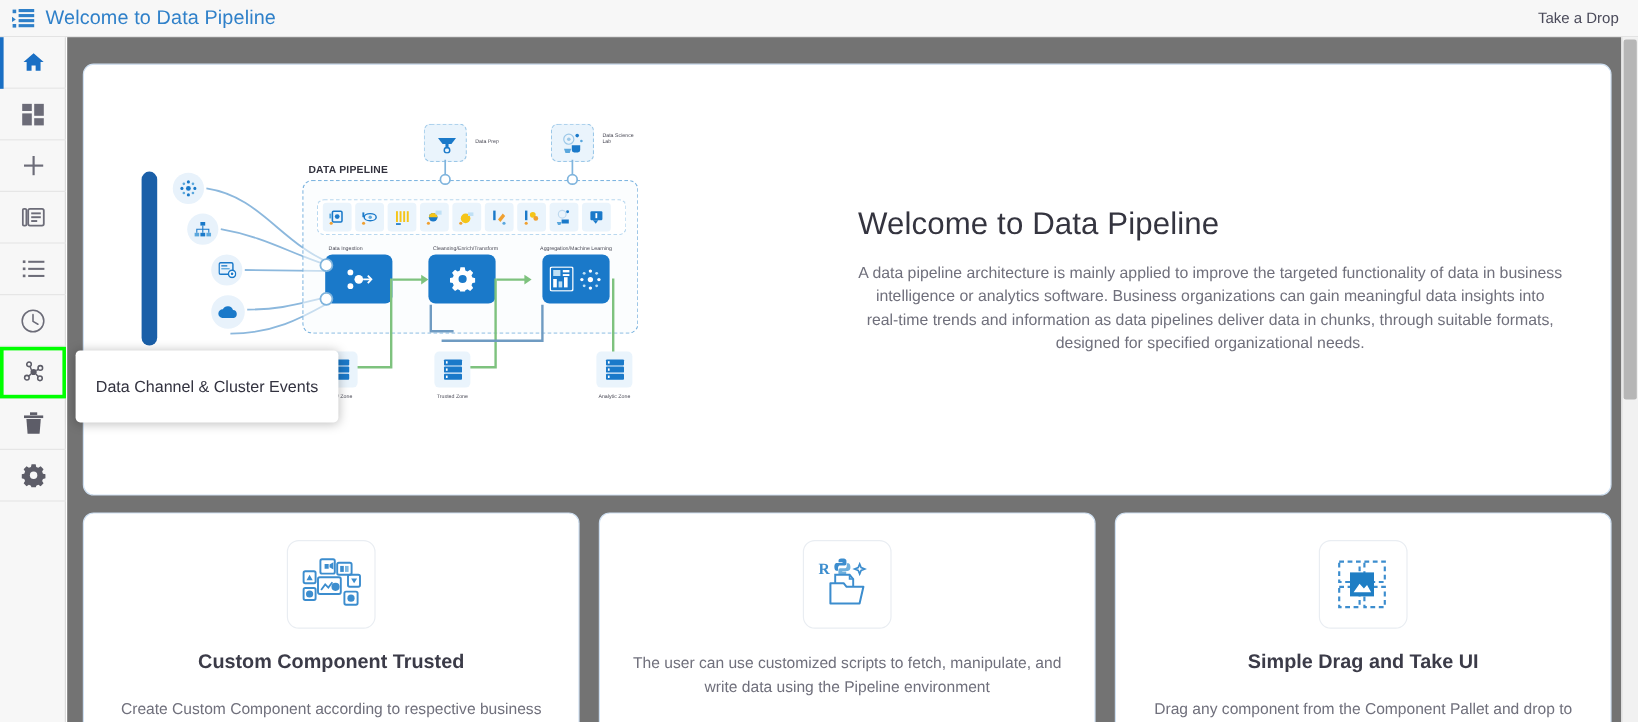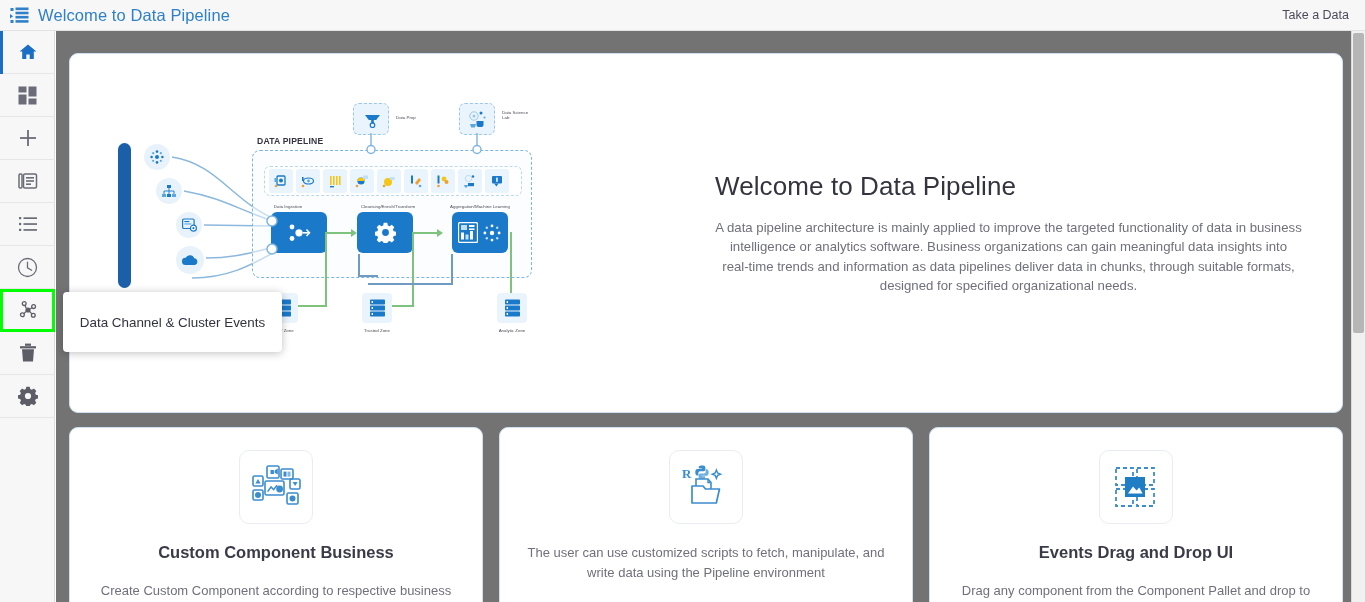--- a/index.html
+++ b/index.html
@@ -197,21 +197,21 @@
         <path d="M0 7 l3.2 2.2 L0 11.4 Z" fill="#2f80c9"></path>
         <rect x="0.5" y="13" width="3" height="3" fill="#2f80c9"></rect>
         <rect x="5.5" y="0.5" width="13" height="2.6" fill="#2f80c9"></rect>
         <rect x="5.5" y="4.7" width="13" height="2.6" fill="#2f80c9"></rect>
         <rect x="5.5" y="8.9" width="13" height="2.6" fill="#2f80c9"></rect>
         <rect x="5.5" y="13.1" width="13" height="2.6" fill="#2f80c9"></rect>
       </svg>
     </span>
     <span id="app-title">Welcome to Data Pipeline</span>
   </div>
-  <span id="take-a-tour">Take a Data</span>
+  <span id="take-a-tour">Take a Drop</span>
 </div>
 
 <div id="sidebar">
 
   <div class="side-item active-home">
     <span>
       <svg width="20" height="20" viewBox="0 0 20 20">
         <path d="M10 2.4 L18.4 9.6 h-2.6 v7.4 h-4.1 v-4.4 h-3.4 v4.4 H4.2 V9.6 H1.6 Z" fill="#1a6fc4"></path>
       </svg>
     </span>
@@ -592,21 +592,21 @@
           <path d="M42.6 19 h5 l-2.5 4 Z" fill="#3c8dce"></path>
           <rect x="15" y="18" width="19" height="14" rx="1.6" fill="none" stroke="#3c8dce" stroke-width="1.6"></rect>
           <path d="M17.6 28.6 l3.4-4.6 2.6 2.6 3.4-4.4" fill="none" stroke="#3c8dce" stroke-width="1.5"></path>
           <circle cx="29.6" cy="26" r="3.4" fill="#3c8dce"></circle>
           <rect x="3" y="27" width="10" height="10" rx="1.4" fill="none" stroke="#3c8dce" stroke-width="1.6"></rect>
           <circle cx="8" cy="32" r="3" fill="#3c8dce"></circle>
           <rect x="37" y="30" width="11" height="11" rx="1.4" fill="none" stroke="#3c8dce" stroke-width="1.6"></rect>
           <circle cx="42.5" cy="35.5" r="3" fill="#3c8dce"></circle>
         </svg>
       </div>
-      <div class="card-title">Custom Component Business</div>
+      <div class="card-title">Custom Component Trusted</div>
       <div class="card-desc">Create Custom Component according to respective business requirements and list them in the Pipeline workflow editor</div>
     </div>
 
     <div class="card">
       <div class="card-icon-box">
         <svg width="50" height="46" viewBox="0 0 50 46">
           <text x="1" y="14" font-family="'Liberation Serif', serif" font-size="13" font-weight="bold" fill="#3c8dce">R</text>
           <path d="M21 1.5 c-3.4 0-3.2 1.5-3.2 1.5 v1.6 h3.3 v.5 h-4.6 s-2.2-.25-2.2 3.2 c0 3.4 1.9 3.3 1.9 3.3 h1.2 V9.2 s-.06-1.9 1.86-1.9 h3.3 s1.8 .03 1.8-1.75 V3.4 s .27-1.9-3.3-1.9 Z" fill="#3c8dce"></path>
           <path d="M21 15.4 c3.4 0 3.2-1.5 3.2-1.5 v-1.6 h-3.3 v-.5 h4.6 s2.2 .25 2.2-3.2 c0-3.4-1.9-3.3-1.9-3.3 h-1.2 v2.4 s.06 1.9-1.86 1.9 h-3.3 s-1.8-.03-1.8 1.75 v2.15 s-.27 1.9 3.3 1.9 Z" fill="#6fb0dd"></path>
           <path d="M35.4 6 l1.2 3 3 1.2 -3 1.2 -1.2 3 -1.2-3 -3-1.2 3-1.2 Z" fill="none" stroke="#3c8dce" stroke-width="1.4"></path>
@@ -622,21 +622,21 @@
       <div class="card-icon-box">
         <svg width="44" height="42" viewBox="0 0 44 42">
           <rect x="2" y="2" width="17" height="17" fill="none" stroke="#3c8dce" stroke-width="1.8" stroke-dasharray="4 3"></rect>
           <rect x="23" y="2" width="17" height="17" fill="none" stroke="#3c8dce" stroke-width="1.8" stroke-dasharray="4 3"></rect>
           <rect x="2" y="23" width="17" height="17" fill="none" stroke="#3c8dce" stroke-width="1.8" stroke-dasharray="4 3"></rect>
           <rect x="23" y="23" width="17" height="17" fill="none" stroke="#3c8dce" stroke-width="1.8" stroke-dasharray="4 3"></rect>
           <rect x="11" y="11" width="20" height="20" fill="#1f7ec4"></rect>
           <path d="M14 27.5 l5-7 3.6 4 2.6-3 3.4 6 Z" fill="#ffffff"></path>
         </svg>
       </div>
-      <div class="card-title">Events Drag and Drop UI</div>
+      <div class="card-title">Simple Drag and Take UI</div>
       <div class="card-desc">Drag any component from the Component Pallet and drop to the Pipeline workflow canvas to create a pipeline workflow in</div>
     </div>
   </div>
 </div>
 
 <div id="scrollbar-track">
   <div id="scrollbar-thumb"></div>
 </div>
 
 <div id="tooltip">Data Channel &amp; Cluster Events</div>

